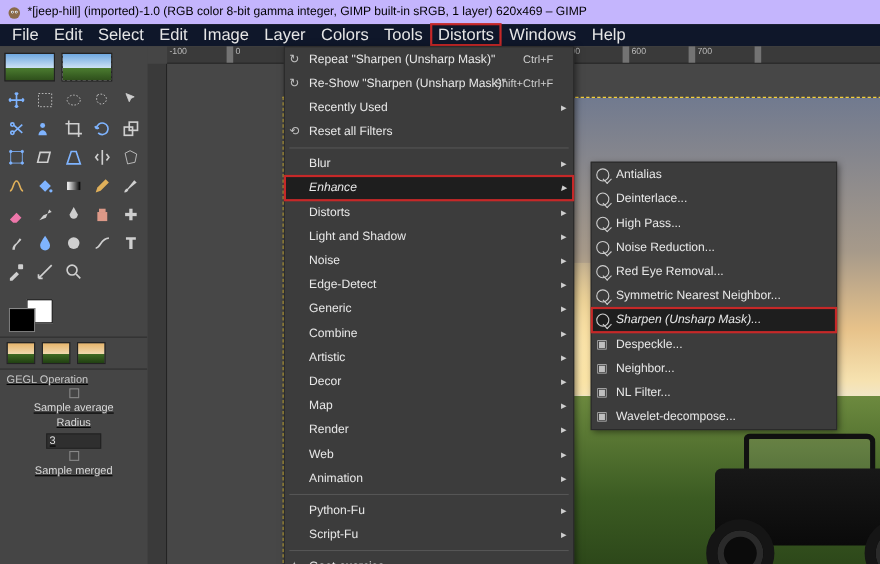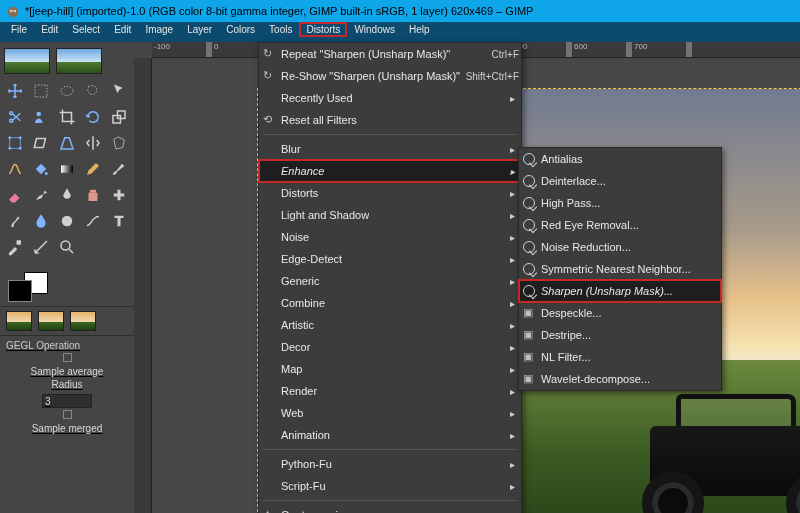--- a/index.html
+++ b/index.html
@@ -1,20 +1,20 @@
 <!DOCTYPE html>
 <html><head>
 <meta charset="utf-8">
 <style>
   * { box-sizing: border-box; margin: 0; padding: 0; font-family: "Segoe UI", Tahoma, sans-serif; user-select: none; }
   html, body { width: 800px; height: 513px; background:#000; overflow:hidden; }
   .window { width:800px; height:513px; background:#3b3b3b; position:relative; }
-  .titlebar { height:22px; background:#0ea5e9; display:flex; align-items:center; padding:0 6px; font-size:11px; color:#000; }
+  .titlebar { height:22px; background:#c4b5fd; display:flex; align-items:center; padding:0 6px; font-size:11px; color:#000; }
   .titlebar .wico { width:14px; height:14px; margin-right:5px; }
-  .menubar { height:20px; background:#0c4a6e; display:flex; align-items:flex-start; padding:0 4px; font-size:10px; color:#e6e6e6; }
+  .menubar { height:20px; background:#0f172a; display:flex; align-items:flex-end; padding:0 4px; font-size:15px; color:#e6e6e6; }
   .mitem { padding:2px 7px; cursor:default; }
   .mitem.hl { border:2px solid #c62828; padding:0 5px; }
   .body { position:absolute; top:42px; left:0; right:0; bottom:0; display:flex; background:#454545; }
   .toolbox { width:134px; background:#454545; padding-top:4px;text-decoration:underline; }
   .thumbs { height:30px; display:flex; align-items:center; padding-left:4px; gap:6px; }
   .thumb { width:46px; height:26px; background:#333; border:1px solid #222; position:relative; overflow:hidden; }
   .thumb .sky { position:absolute; inset:0; background:linear-gradient(#6fa8e0,#cfe3f5 55%,#4a7a2f 55%,#2e4f1b); }
   .thumb.sel::after { content:""; position:absolute; inset:-1px; border:1px dashed #fff; }
   .tools { display:flex; flex-wrap:wrap; width:132px; padding:2px 0 2px 2px; }
   .tbtn { width:26px; height:26px; display:flex; align-items:center; justify-content:center; color:#cfcfcf; }
@@ -48,24 +48,24 @@
   .jeep .cab { position:absolute; bottom:96px; left:46px; width:120px; height:44px; border:5px solid #111; border-bottom:none; border-radius:6px 8px 0 0; background:rgba(210,210,200,.12); }
   .jeep .wf { position:absolute; bottom:0; left:12px; width:62px; height:62px; border-radius:50%; background:#0b0b0b; border:10px solid #151515; box-shadow:inset 0 0 0 6px #2a2a2a; }
   .jeep .wr { position:absolute; bottom:0; right:12px; width:62px; height:62px; border-radius:50%; background:#0b0b0b; border:10px solid #151515; box-shadow:inset 0 0 0 6px #2a2a2a; }
   
   .menu { position:absolute; background:#3c3c3c; color:#e8e8e8; font-size:11px; box-shadow:2px 2px 6px rgba(0,0,0,.5); border:1px solid #2a2a2a; z-index:50; }
   .menu .mi { display:flex; align-items:center; height:22px; padding:0 26px 0 22px; position:relative; }
   .menu .mi.hover { background:#1e1e1e; }
   .menu .mi.hl { outline:2px solid #c62828; outline-offset:-1px;font-style:italic; }
   .menu .mi .ic { position:absolute; left:4px; width:14px; height:14px; color:#bfbfbf; }
   .menu .mi .arrow { position:absolute; right:6px; color:#cfcfcf; font-size:10px; }
-  .menu .mi .accel { position:absolute; right:2px; color:#cfcfcf; font-size:10px; }
+  .menu .mi .accel { position:absolute; right:18px; color:#cfcfcf; font-size:10px; }
   .menu .sep { height:1px; margin:3px 4px; background:#555; }
   .menu1 { top:42px; left:258px; width:264px; }
-  .menu2 { top:147px; left:518px; width:204px; }
+  .menu2 { top:147px; left:537px; width:224px; }
   .gico { width:12px; height:12px; border:1.5px solid #cfcfcf; border-radius:50%; display:inline-block; position:relative; top:1px; }
   .gico::after { content:""; position:absolute; right:-2px; bottom:-2px; width:5px; height:5px; border-right:1.5px solid #cfcfcf; border-bottom:1.5px solid #cfcfcf; transform:rotate(45deg); }
 </style>
 </head>
 <body>
 <div class="window">
 
   <div class="titlebar">
     <svg class="wico" viewBox="0 0 16 16">
         <circle cx="8" cy="9" r="6" fill="#8a6a4a"></circle>
@@ -453,41 +453,41 @@
     <div class="mi">
         <span class="ic"><span class="gico"></span></span>
         <span>Deinterlace...</span>
       </div>
     <div class="mi">
         <span class="ic"><span class="gico"></span></span>
         <span>High Pass...</span>
       </div>
     <div class="mi">
         <span class="ic"><span class="gico"></span></span>
+        <span>Noise Reduction...</span>
+      </div>
+    <div class="mi">
+        <span class="ic"><span class="gico"></span></span>
         <span>Red Eye Removal...</span>
-      </div>
-    <div class="mi">
-        <span class="ic"><span class="gico"></span></span>
-        <span>Noise Reduction...</span>
       </div>
     <div class="mi">
         <span class="ic"><span class="gico"></span></span>
         <span>Symmetric Nearest Neighbor...</span>
       </div>
     <div class="mi hover hl">
         <span class="ic"><span class="gico"></span></span>
         <span>Sharpen (Unsharp Mask)...</span>
       </div>
     <div class="mi">
         <span class="ic">▣</span>
         <span>Despeckle...</span>
       </div>
     <div class="mi">
         <span class="ic">▣</span>
-        <span>Destripe...</span>
+        <span>Neighbor...</span>
       </div>
     <div class="mi">
         <span class="ic">▣</span>
         <span>NL Filter...</span>
       </div>
     <div class="mi">
         <span class="ic">▣</span>
         <span>Wavelet-decompose...</span>
       </div>
   </div>

